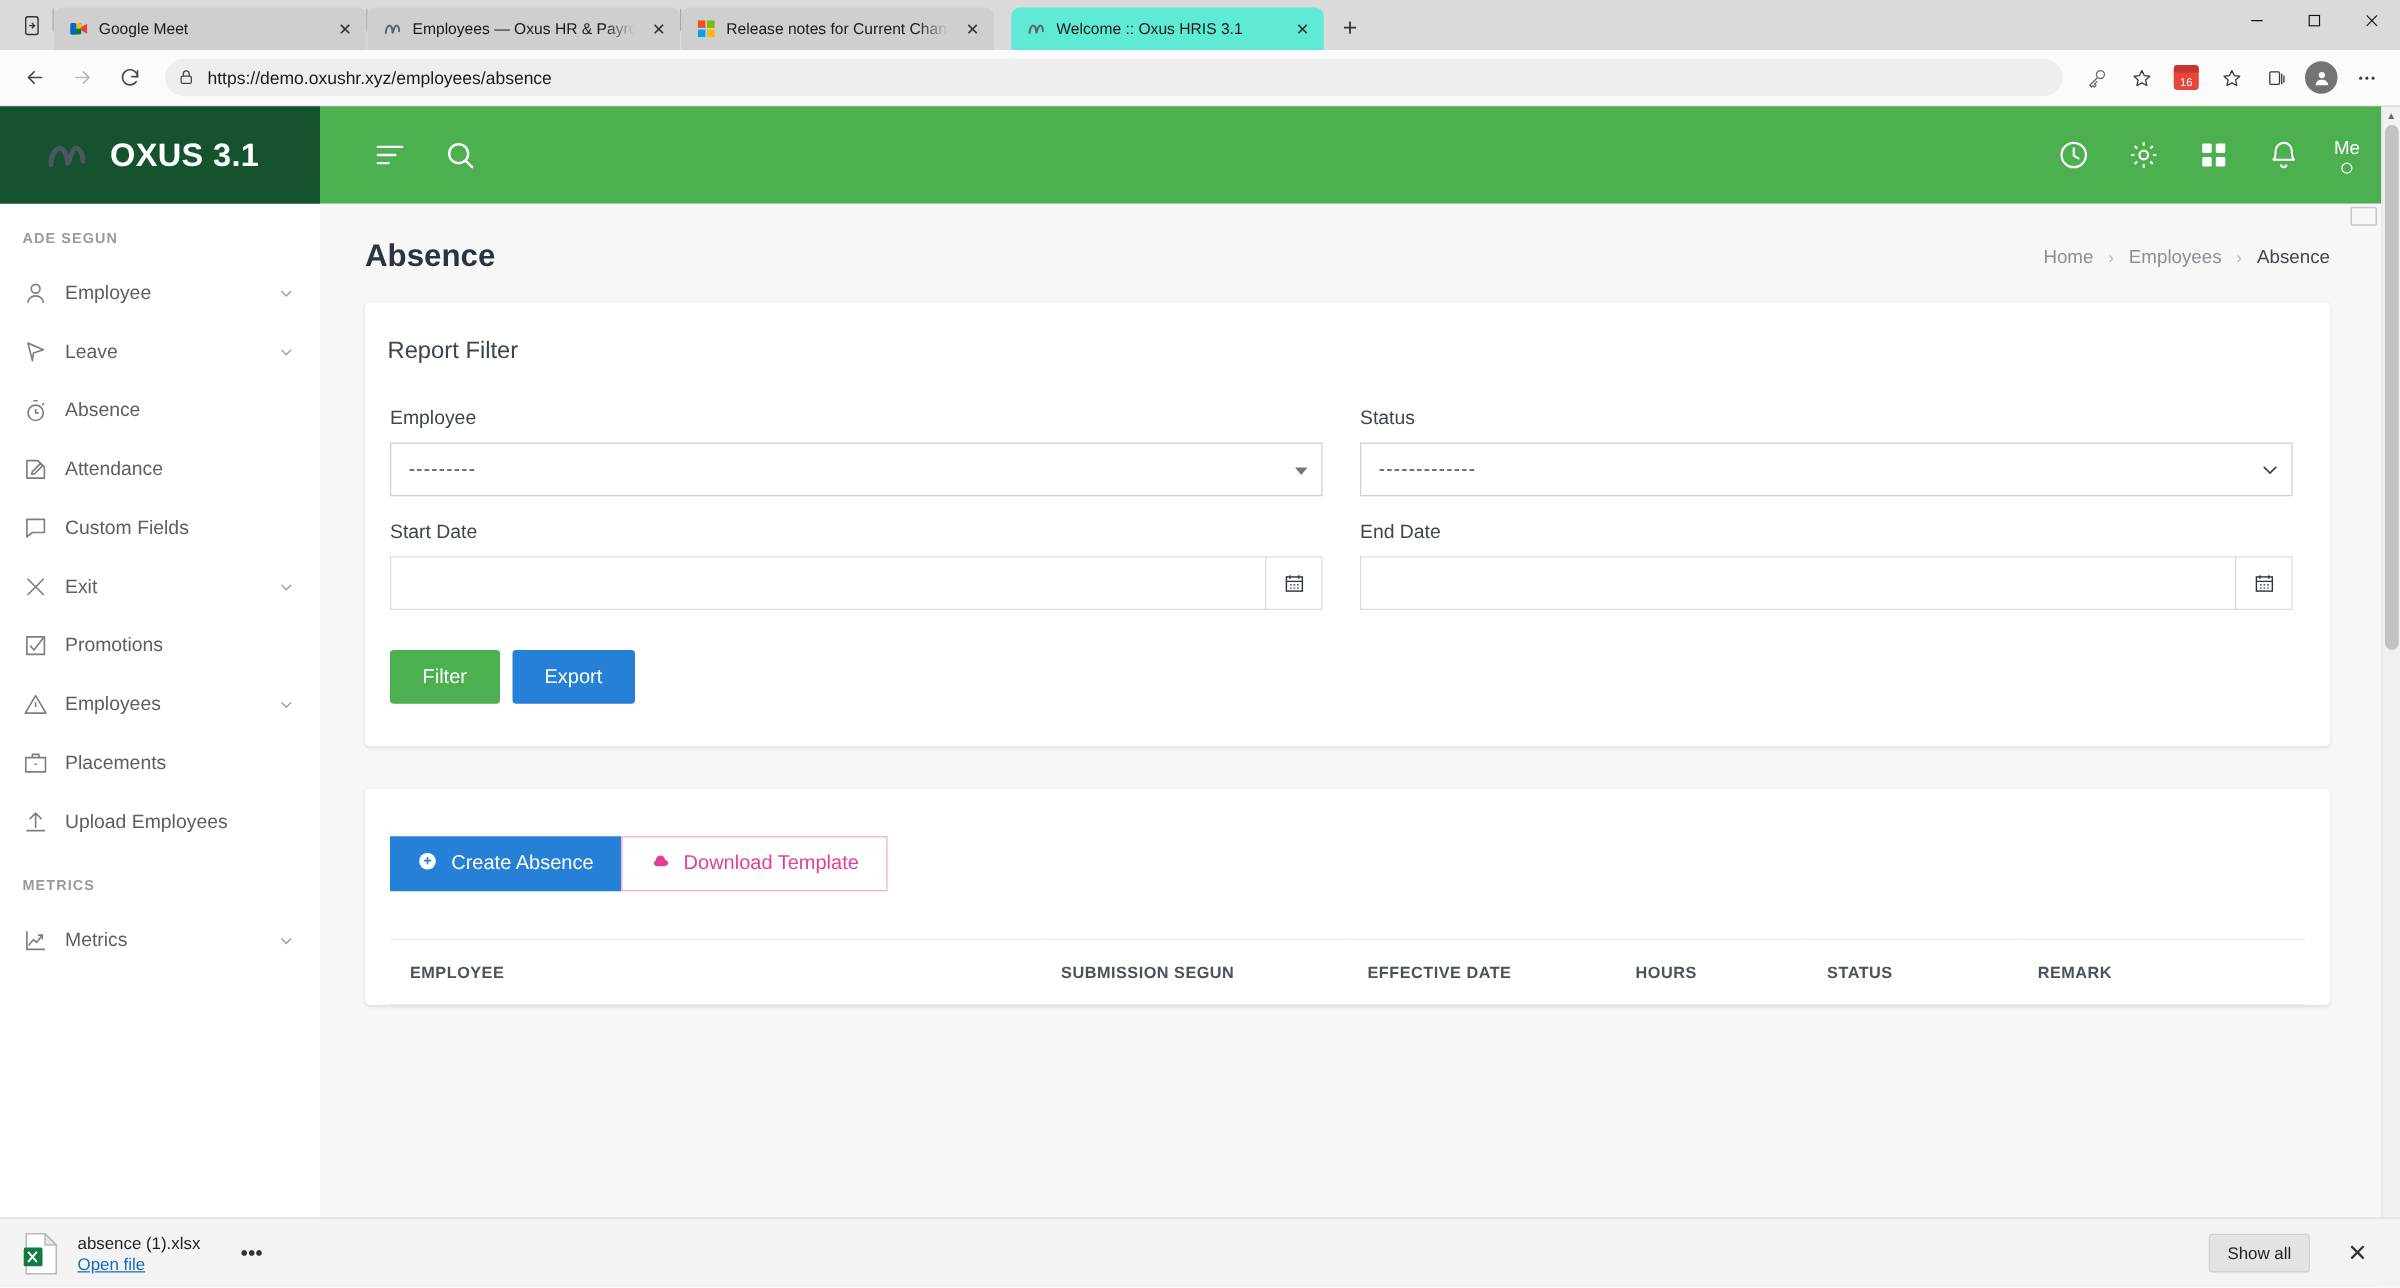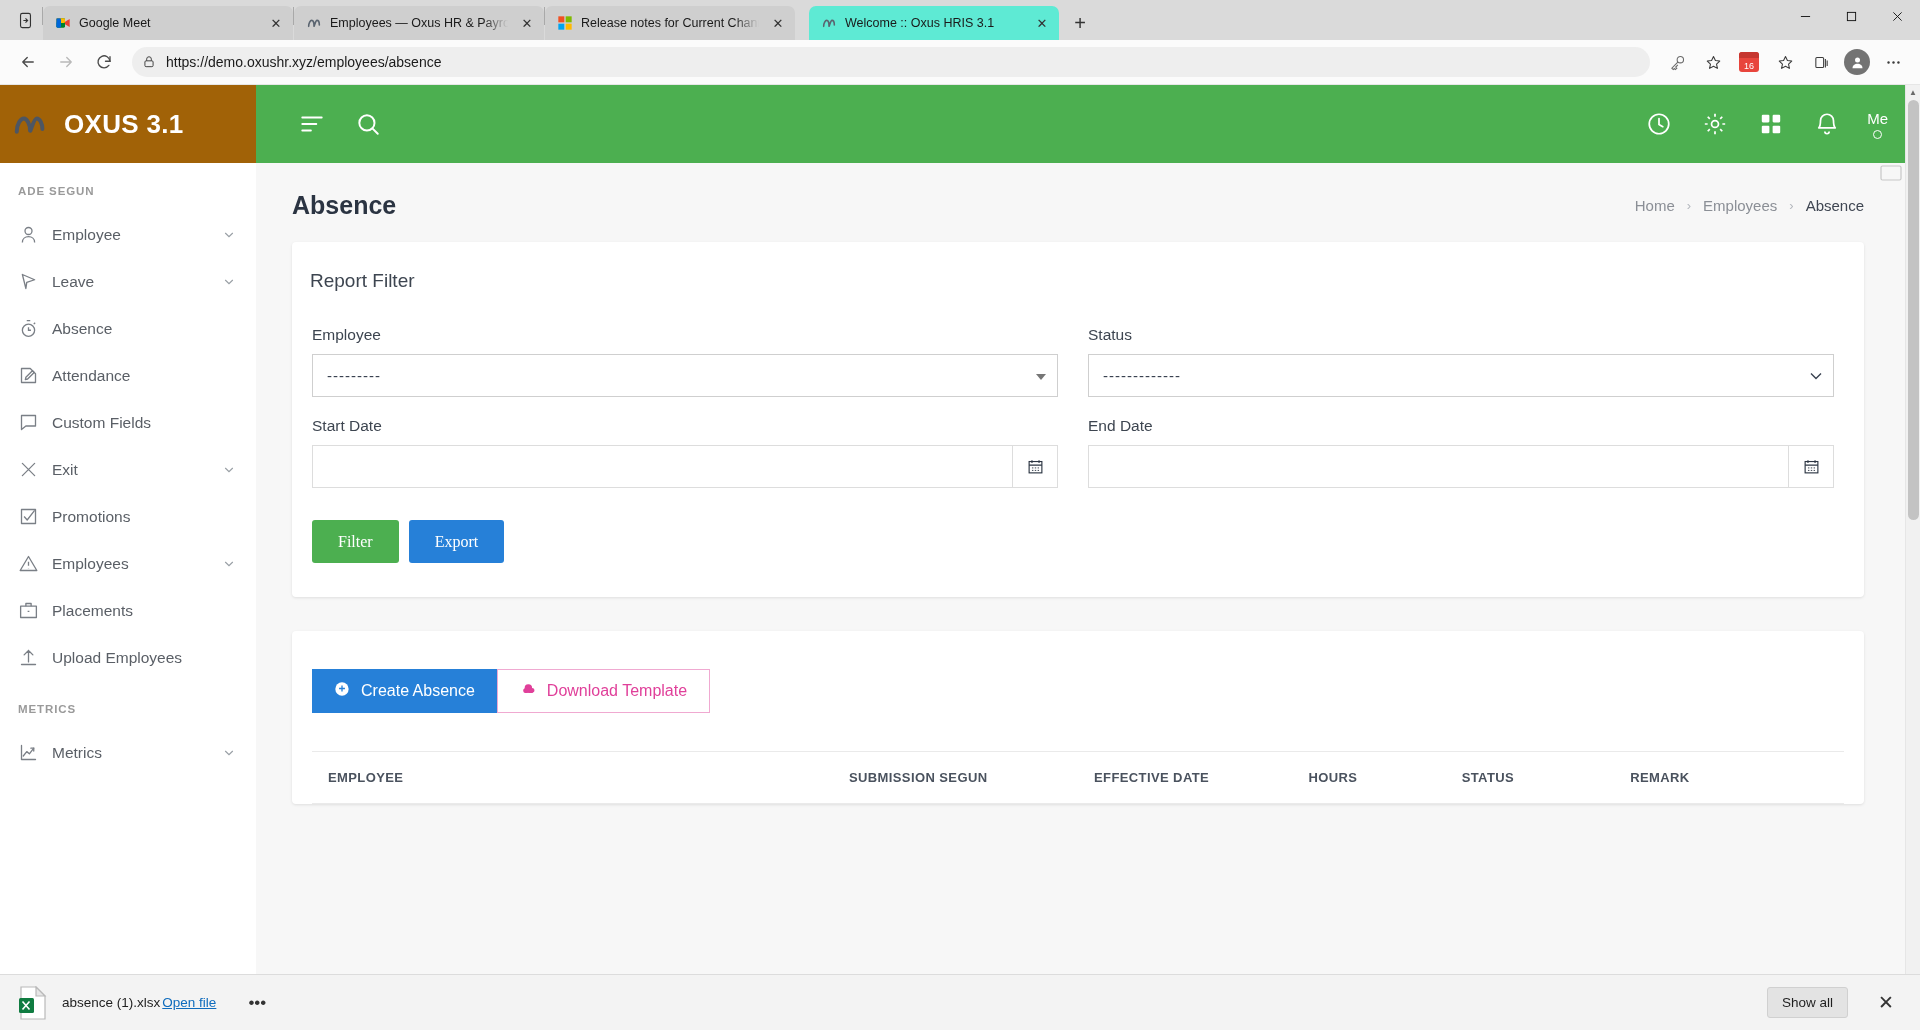--- a/index.html
+++ b/index.html
@@ -76,22 +76,22 @@
     background: #e8453c; color: #fff; font-size: 9px;
     display: flex; align-items: flex-end; justify-content: center;
     padding-bottom: 1px; position: relative; overflow: hidden;
   }
   .cal-badge::before { content: ""; position:absolute; top:0; left:0; right:0; height:6px; background:#c6362f; }
 
   
   .app { width: 1920px; height: 945px; display: flex; position: relative; }
   .sidebar { width: 256px; flex: 0 0 256px; background: #ffffff; }
   .brand {
-    height: 78px; background: #a16207; display: flex; align-items: center;
-    padding-left: 12px; gap: 14px;
+    height: 78px; background: #14532d; display: flex; align-items: center;
+    padding-left: 36px; gap: 14px;
   }
   .brand-mark { width: 38px; height: 30px; flex: 0 0 auto; }
   .brand-text { color: #fff; font-size: 26px; font-weight: bold; letter-spacing: .3px; }
   .side-section {
     font-size: 11.5px; font-weight: bold; color: #9a9a9a; letter-spacing: .9px;
     padding: 22px 0 14px 18px;
   }
   .side-item {
     display: flex; align-items: center; height: 47px; padding: 0 20px 0 18px;
     color: #5a5f66; font-size: 15.5px; cursor: pointer;
@@ -164,21 +164,21 @@
   }
   .date-btn {
     width: 46px; height: 43px; border: 1px solid #ddd; background: #fff;
     display: flex; align-items: center; justify-content: center; color: #2b3442;
   }
   .date-btn svg { width: 17px; height: 17px; }
 
   .btn-row { display: flex; gap: 10px; padding: 16px 0 34px 20px; }
   .btn {
     border: none; border-radius: 3px; color: #fff; font-size: 16px;
-    font-family: Liberation Serif, serif; padding: 0 26px; height: 43px;
+    font-family: Liberation Sans, sans-serif; padding: 0 26px; height: 43px;
     cursor: pointer; display: inline-flex; align-items: center; justify-content: center;
   }
   .btn-green { background: #4caf50; }
   .btn-blue { background: #2680d8; }
 
   .card2 { margin-top: 34px; }
   .act-row { display: flex; gap: 0; padding: 38px 0 0 20px; }
   .act {
     height: 44px; display: inline-flex; align-items: center; gap: 11px;
     padding: 0 22px; font-size: 16px; color: #fff; border: none; cursor: pointer;
@@ -204,21 +204,21 @@
   .vscroll .up, .vscroll .down { height: 15px; display:flex; align-items:center; justify-content:center; color:#6a6a6a; font-size:8px; }
   .vscroll .thumb { position: absolute; top: 15px; left: 2px; width: 11px; height: 420px; background: #c3c3c3; border-radius: 6px; }
 
   
   .dlbar {
     position: absolute; left: 0; bottom: 0; width: 1920px; height: 56px;
     background: #f3f3f3; border-top: 1px solid #dcdcdc;
     display: flex; align-items: center; padding: 0 16px 0 18px; gap: 14px; z-index: 40;
   }
   .xls-ico { width: 30px; height: 34px; flex: 0 0 auto; }
-  .dl-meta { display: flex; flex-direction: row; gap: 2px; }
+  .dl-meta { display: flex; flex-direction: column; gap: 2px; }
   .dl-name { font-size: 13.5px; color: #1f1f1f; }
   .dl-open { font-size: 13.5px; color: #0f6cbd; text-decoration: underline; cursor: pointer; }
   .dl-dots { width: 34px; height: 34px; display:flex; align-items:center; justify-content:center; font-size: 17px; color:#333; margin-left: 10px; }
   .dl-spacer { flex: 1 1 auto; }
   .showall {
     background: #e3e3e3; border: 1px solid #d0d0d0; border-radius: 3px;
     font-size: 13.5px; color: #1f1f1f; padding: 7px 14px; cursor: pointer;
     font-family: "Liberation Sans", sans-serif;
   }
   .dl-close { width: 36px; height: 36px; display:flex; align-items:center; justify-content:center; color:#333; font-size: 19px; margin-left: 6px; }

